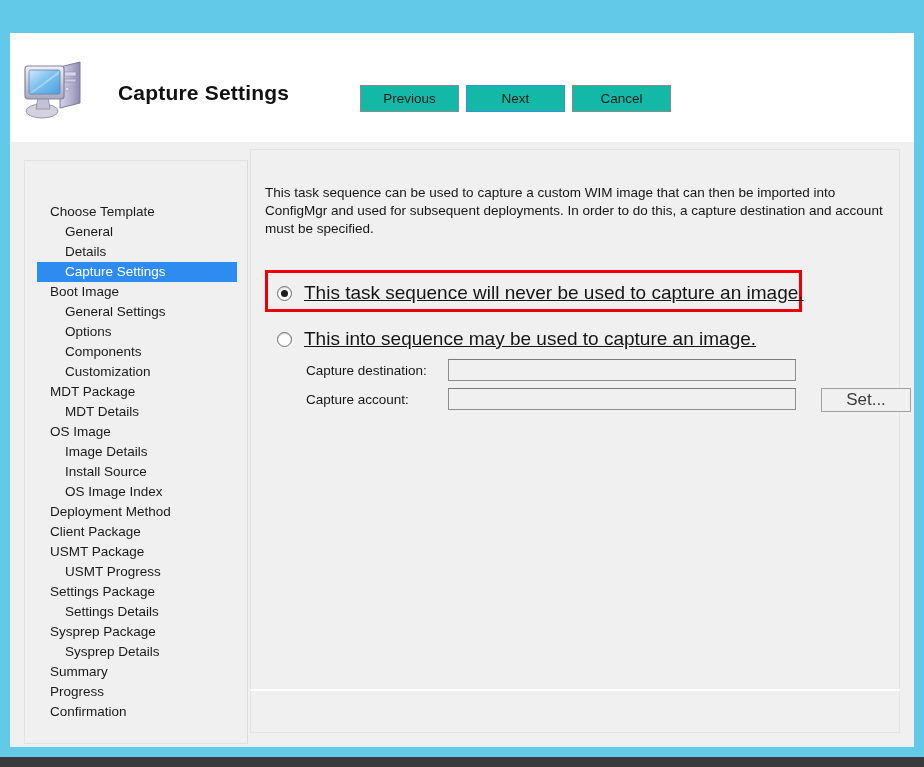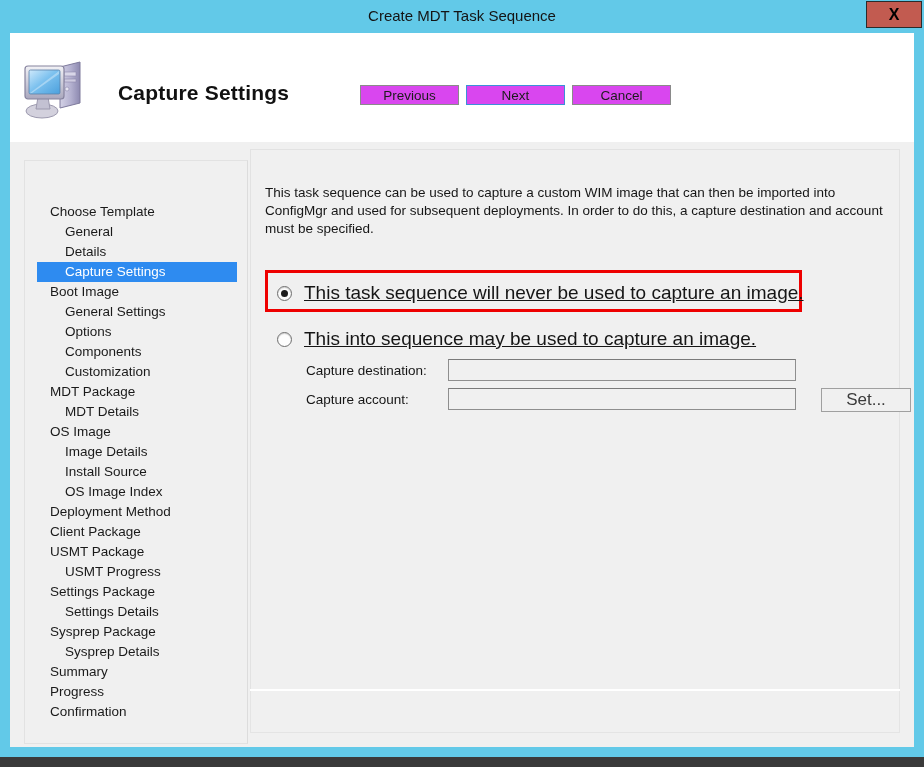--- a/index.html
+++ b/index.html
@@ -259,42 +259,38 @@
     height: 42px;
     background: #f0f0f0;
     border: 1px solid #e4e4e4;
     border-top: none;
     box-sizing: border-box;
   }
   .footer-button {
     position: absolute;
     top: 52px;
     width: 99px;
-    height: 20px;
-    background: #d946ef;
+    height: 27px;
+    background: #14b8a6;
     border: 1px solid #8a8a8a;
     box-sizing: border-box;
     font-size: 13.5px;
     color: #1c1c1c;
     font-family: "Liberation Sans", sans-serif;
     cursor: pointer;
   }
   #btn-previous { left: 350px; }
   #btn-next     { left: 456px; border: 1px solid #3c8fd8; }
   #btn-cancel   { left: 562px; }
 </style>
 </head>
 <body>
 
 <div id="window">
 
-  <div id="titlebar">
-    <div id="title-text">Create MDT Task Sequence</div>
-    <div id="close-button">X</div>
-  </div>
 
   <div id="page">
 
     <div id="header-band">
       <div id="header-icon">
         <svg width="70" height="66" viewBox="0 0 70 66" xmlns="http://www.w3.org/2000/svg">
           <defs>
             <linearGradient id="scr" x1="0" y1="0" x2="1" y2="1">
               <stop offset="0%" stop-color="#cfe9fb"></stop>
               <stop offset="45%" stop-color="#7ec2ef"></stop>

